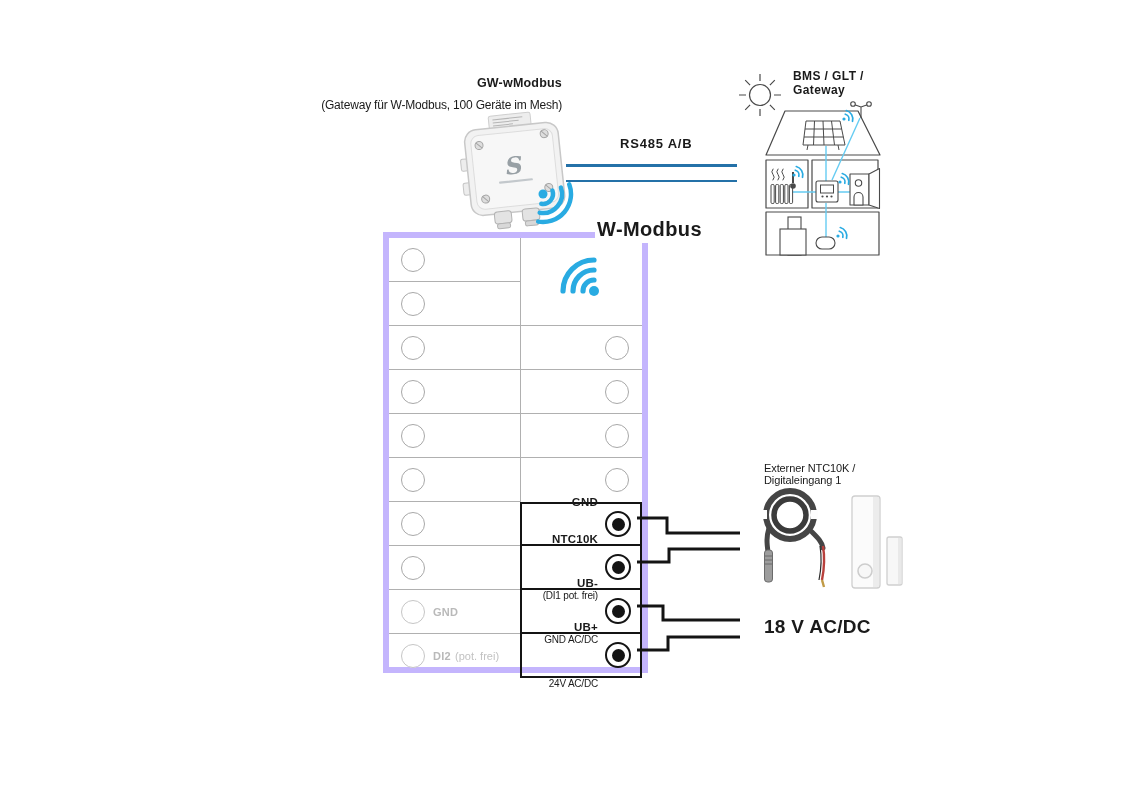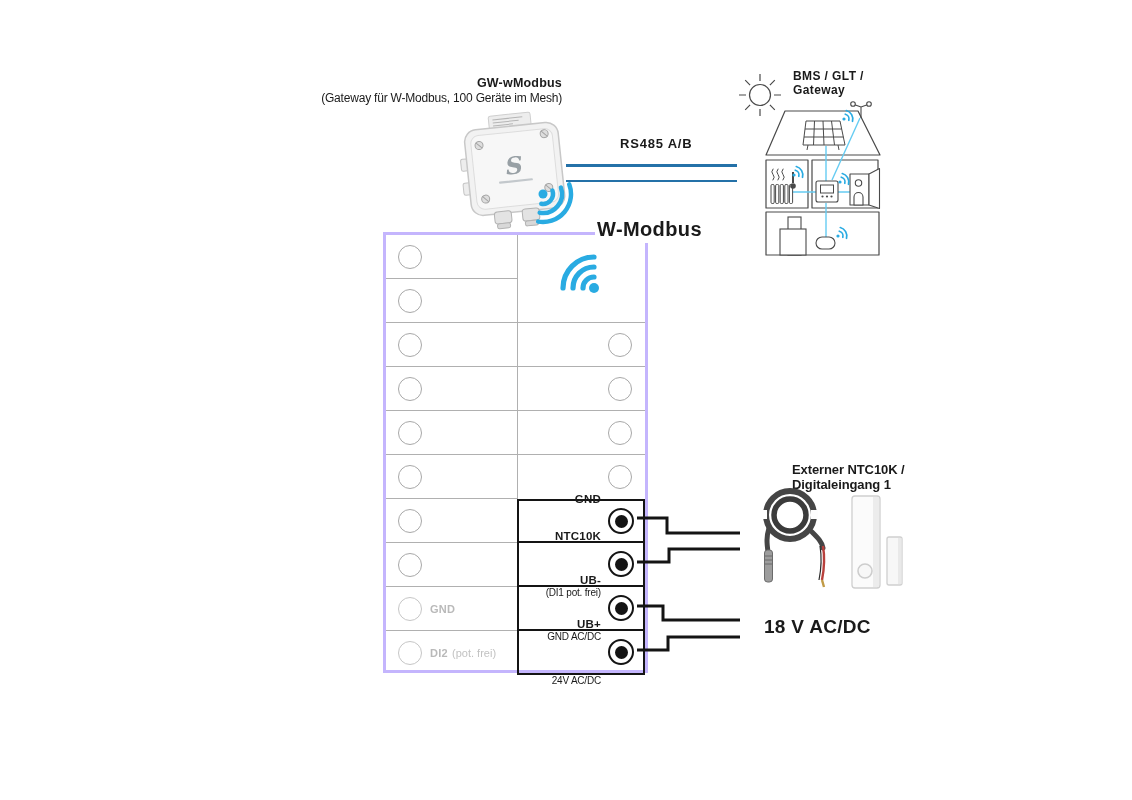--- a/index.html
+++ b/index.html
@@ -5,39 +5,39 @@
   html,body{margin:0;padding:0;background:#fff;}
   .canvas{
     position:relative;width:916px;height:800px;background:#fff;overflow:hidden;
     font-family:"Liberation Sans",sans-serif;color:#1a1a1a;
   }
   .abs{position:absolute;}
 
   
   .gw-header{left:250px;top:77px;width:312px;text-align:right;line-height:13px;}
   .gw-title{font-size:12.5px;font-weight:bold;letter-spacing:.2px;}
-  .gw-sub{font-size:12px;margin-top:2px;letter-spacing:-.2px;}
+  .gw-sub{font-size:12px;margin-top:9px;letter-spacing:-.2px;}
 
   
   .rs485-label{left:620px;top:136px;font-size:13px;font-weight:bold;letter-spacing:.8px;text-align:center;}
   .bms-label{left:793px;top:69px;font-size:12px;font-weight:bold;letter-spacing:.4px;}
   .wmodbus-label{left:595px;top:218px;font-size:20px;font-weight:bold;letter-spacing:.4px;
     background:#fff;padding:0 4px 2px 2px;z-index:5;}
-  .ext-heading{left:792px;top:462px;font-size:13px;font-weight:bold;letter-spacing:-.1px;}
+  .ext-heading{left:764px;top:462px;font-size:11px;font-weight:normal;letter-spacing:-.1px;}
   .power-label{left:764px;top:616px;font-size:19px;font-weight:bold;letter-spacing:.3px;}
 
   
   .bus-line{left:566px;width:171px;height:2.5px;background:#2471A8;}
   .bus-a{top:164px;} .bus-b{top:179.5px;}
 
   
   .tbl{
     left:383px;top:232px;width:265px;height:441px;background:#fff;
     display:grid;grid-template-columns:131px 1fr;grid-template-rows:repeat(10,44px);
-    border:3px solid #c4b5fd;box-sizing:border-box;z-index:1;
+    border:6px solid #c4b5fd;box-sizing:border-box;z-index:1;
   }
   .tbl > div{box-sizing:border-box;position:relative;}
   .lc{grid-column:1;border-bottom:1px solid #b0b0b0;display:flex;align-items:center;
       padding-left:12px;gap:8px;font-size:11px;color:#b9b9b9;}
   .rc{grid-column:2;border-left:1px solid #b0b0b0;border-bottom:1px solid #b0b0b0;}
   .r1{grid-row:1}.r2{grid-row:2}.r3{grid-row:3}.r4{grid-row:4}.r5{grid-row:5}
   .r6{grid-row:6}.r7{grid-row:7}.r8{grid-row:8}.r9{grid-row:9}.r10{grid-row:10}
   .nb{border-bottom:none;}
   .wifi-cell{grid-row:1/3;display:flex;align-items:center;justify-content:center;}
   .circ{width:22px;height:22px;border:1.4px solid #a8a8a8;border-radius:50%;

